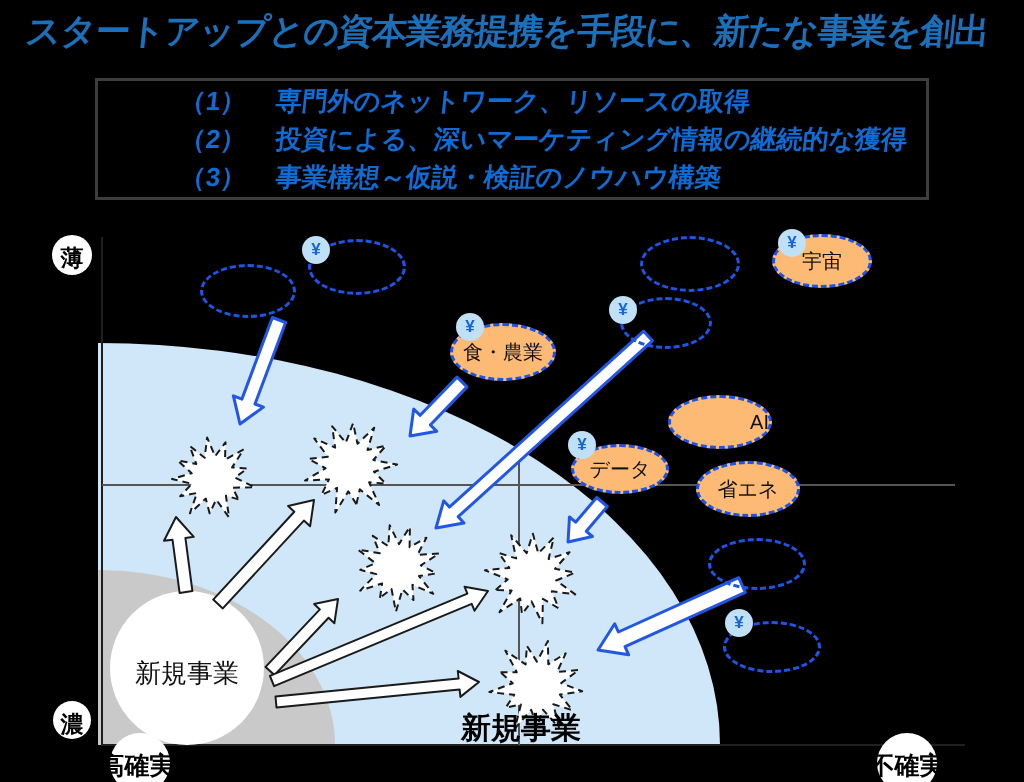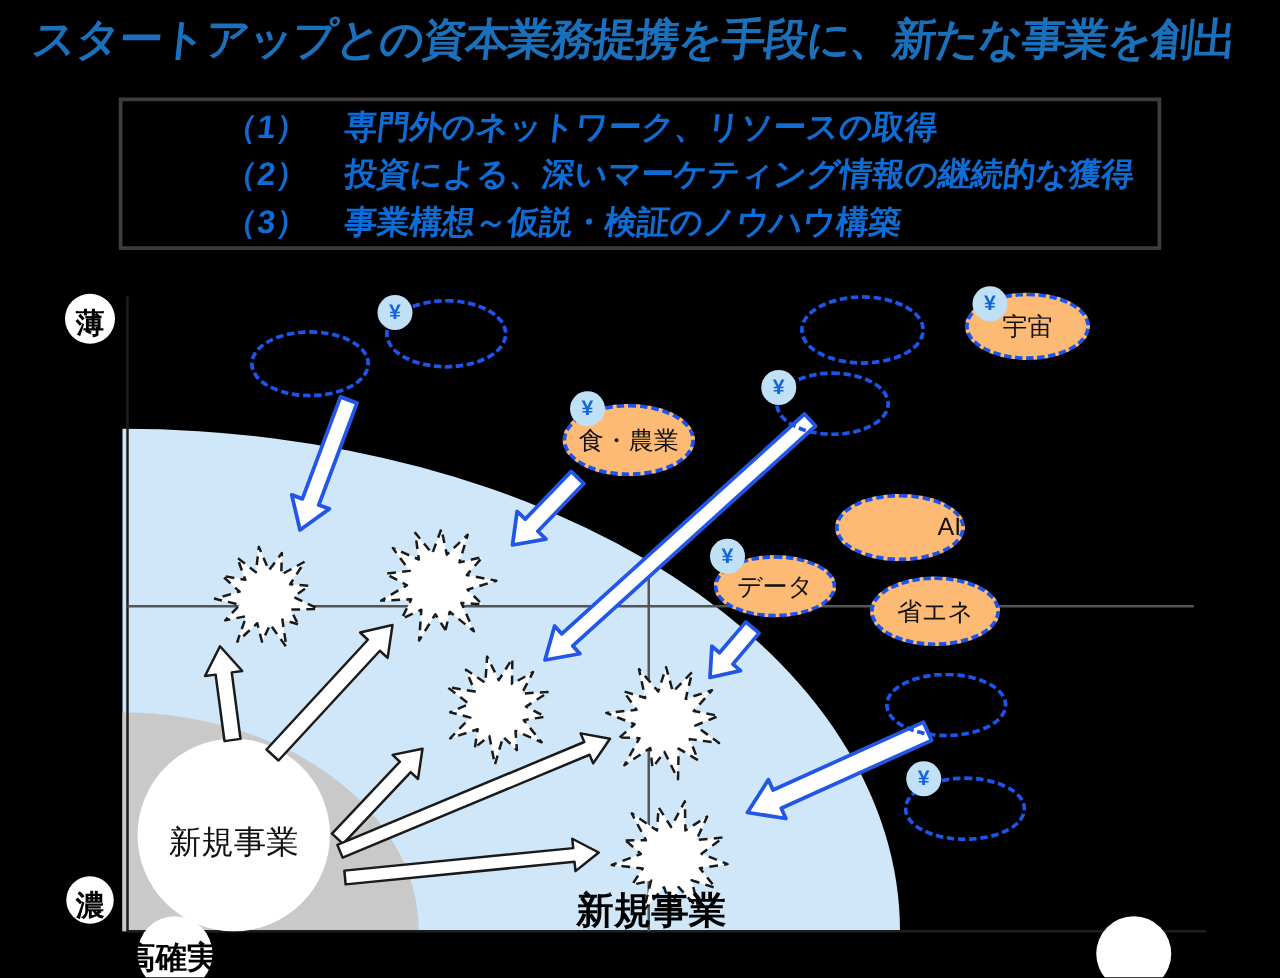--- a/index.html
+++ b/index.html
@@ -133,14 +133,15 @@
   <div class="abs hl-circle" style="left:52px;top:235px;width:40px;height:40px;"></div>
   <div class="abs axis-word" style="left:52px;top:243px;width:40px;font-size:23px;">薄</div>
 
   <div class="abs hl-circle" style="left:53px;top:701px;width:38px;height:38px;"></div>
   <div class="abs axis-word" style="left:53px;top:709px;width:38px;font-size:23px;">濃</div>
 
   <div class="abs hl-circle" style="left:110px;top:733px;width:60px;height:60px;"></div>
   <div class="abs axis-word" style="left:62px;top:749px;width:150px;font-size:25px;">高確実</div>
 
   <div class="abs hl-circle" style="left:877px;top:733px;width:60px;height:60px;"></div>
+  <div class="abs axis-word" style="left:832px;top:749px;width:150px;font-size:25px;">不確実</div>
 
 </div>
 
 </body></html>

